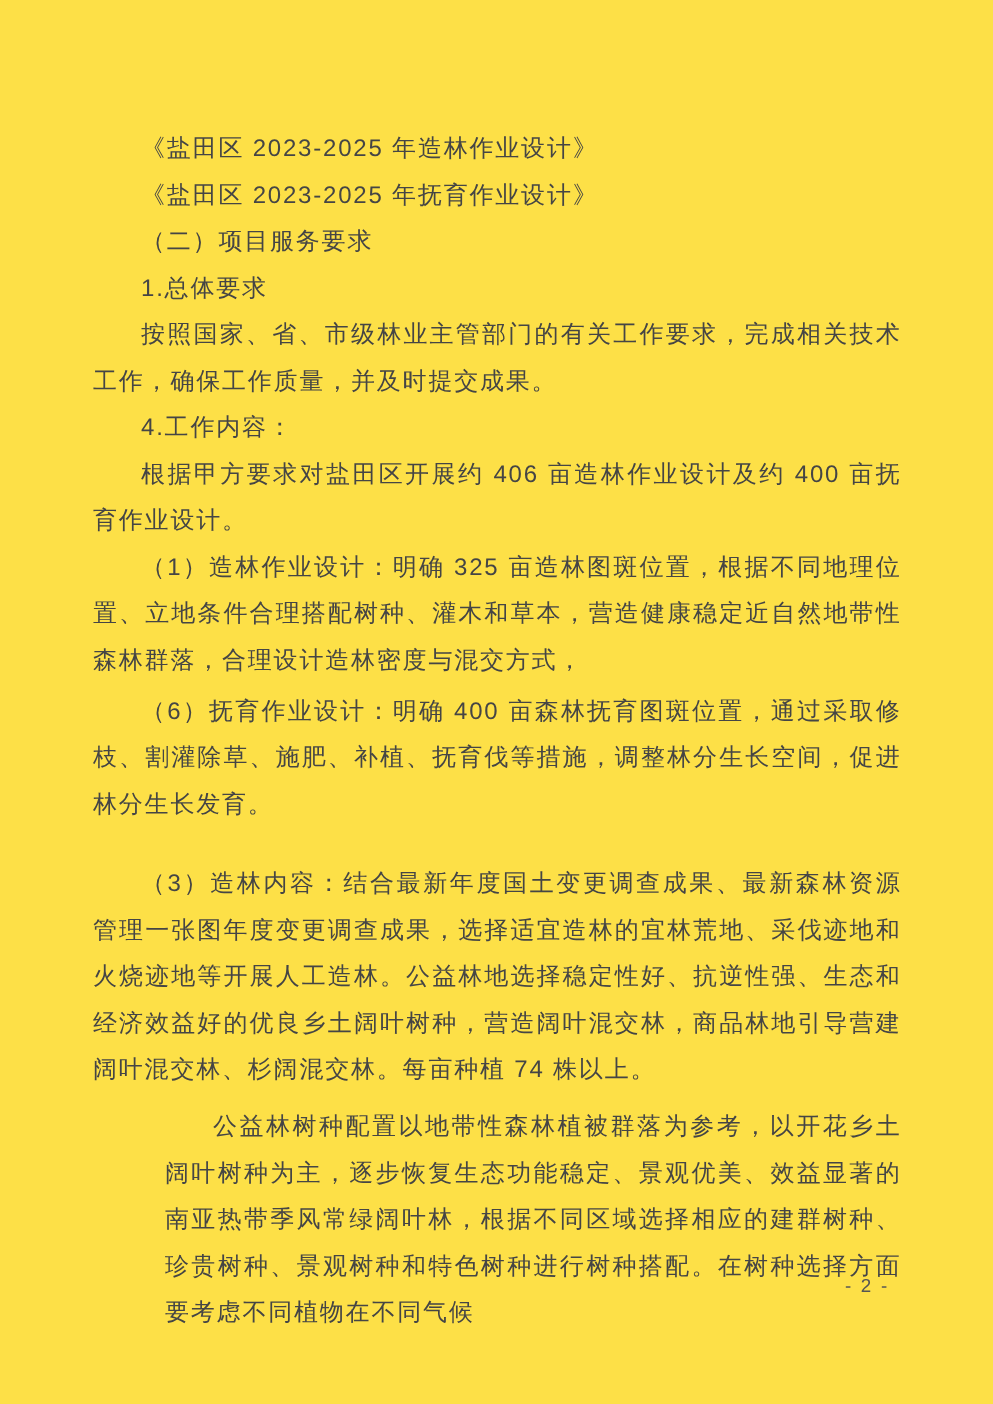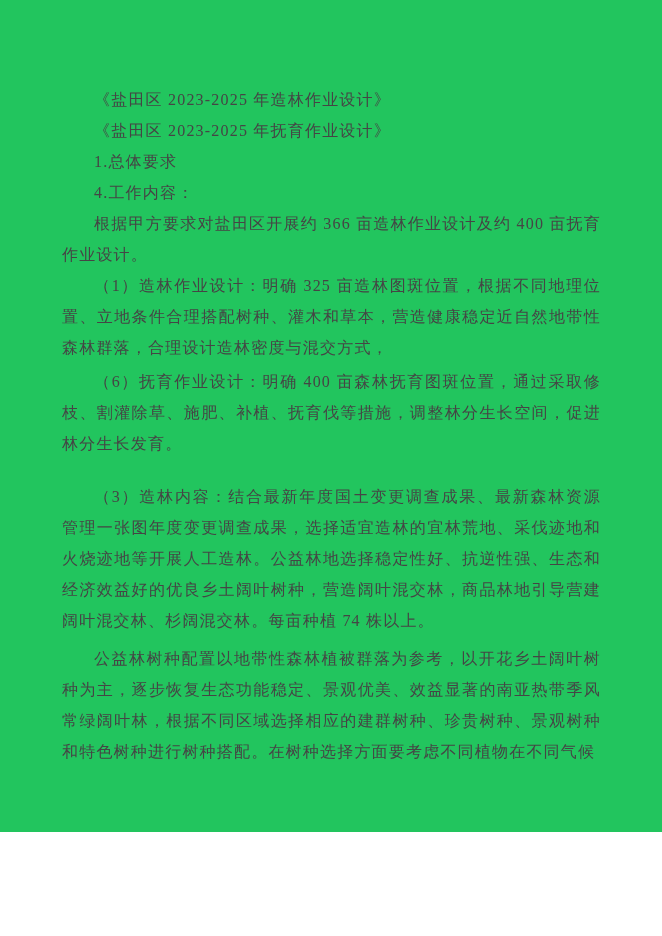--- a/index.html
+++ b/index.html
@@ -3,66 +3,68 @@
 <meta charset="utf-8">
 <style>
   html, body {
     margin: 0;
     padding: 0;
     background: #ffffff;
   }
   .page {
     position: relative;
     width: 662px;
-    height: 832px;
-    background: #22c55e;
+    height: 936px;
+    background: #fde047;
     overflow: hidden;
-    font-family: Liberation Serif, serif;
+    font-family: Liberation Sans, sans-serif;
     color: #454545;
   }
   .content {
     position: absolute;
     left: 62px;
     top: 84px;
     width: 539px;
   }
   .content p {
     margin: 0;
     font-size: 16px;
     line-height: 31px;
     letter-spacing: 1.2px;
     text-align: justify;
     text-indent: 2em;
     word-break: normal;
   }
   .content p.sp-sm { margin-top: 3px; }
   .content p.sp-md { margin-top: 22px; }
-  .content p.sp-lg { margin-top: 7px; }
+  .content p.sp-lg { margin-top: 7px; margin-left: 48px; }
   .footer {
     position: absolute;
     left: 62px;
     top: 850px;
     width: 539px;
     box-sizing: border-box;
     padding-right: 8px;
     text-align: right;
     font-size: 12.5px;
     letter-spacing: 1.5px;
     color: #555555;
   }
 </style>
 </head>
 <body>
 
 <div class="page">
   <div class="content">
     <p>《盐田区 2023-2025 年造林作业设计》</p>
     <p>《盐田区 2023-2025 年抚育作业设计》</p>
+    <p>（二）项目服务要求</p>
     <p>1.总体要求</p>
+    <p>按照国家、省、市级林业主管部门的有关工作要求，完成相关技术工作，确保工作质量，并及时提交成果。</p>
     <p>4.工作内容：</p>
-    <p>根据甲方要求对盐田区开展约 366 亩造林作业设计及约 400 亩抚育作业设计。</p>
+    <p>根据甲方要求对盐田区开展约 406 亩造林作业设计及约 400 亩抚育作业设计。</p>
     <p>（1）造林作业设计：明确 325 亩造林图斑位置，根据不同地理位置、立地条件合理搭配树种、灌木和草本，营造健康稳定近自然地带性森林群落，合理设计造林密度与混交方式，</p>
     <p class="sp-sm">（6）抚育作业设计：明确 400 亩森林抚育图斑位置，通过采取修枝、割灌除草、施肥、补植、抚育伐等措施，调整林分生长空间，促进林分生长发育。</p>
     <p class="sp-md">（3）造林内容：结合最新年度国土变更调查成果、最新森林资源管理一张图年度变更调查成果，选择适宜造林的宜林荒地、采伐迹地和火烧迹地等开展人工造林。公益林地选择稳定性好、抗逆性强、生态和经济效益好的优良乡土阔叶树种，营造阔叶混交林，商品林地引导营建阔叶混交林、杉阔混交林。每亩种植 74 株以上。</p>
     <p class="sp-lg">公益林树种配置以地带性森林植被群落为参考，以开花乡土阔叶树种为主，逐步恢复生态功能稳定、景观优美、效益显著的南亚热带季风常绿阔叶林，根据不同区域选择相应的建群树种、珍贵树种、景观树种和特色树种进行树种搭配。在树种选择方面要考虑不同植物在不同气候</p>
   </div>
   <div class="footer">- 2 -</div>
 </div>
 
 </body></html>

